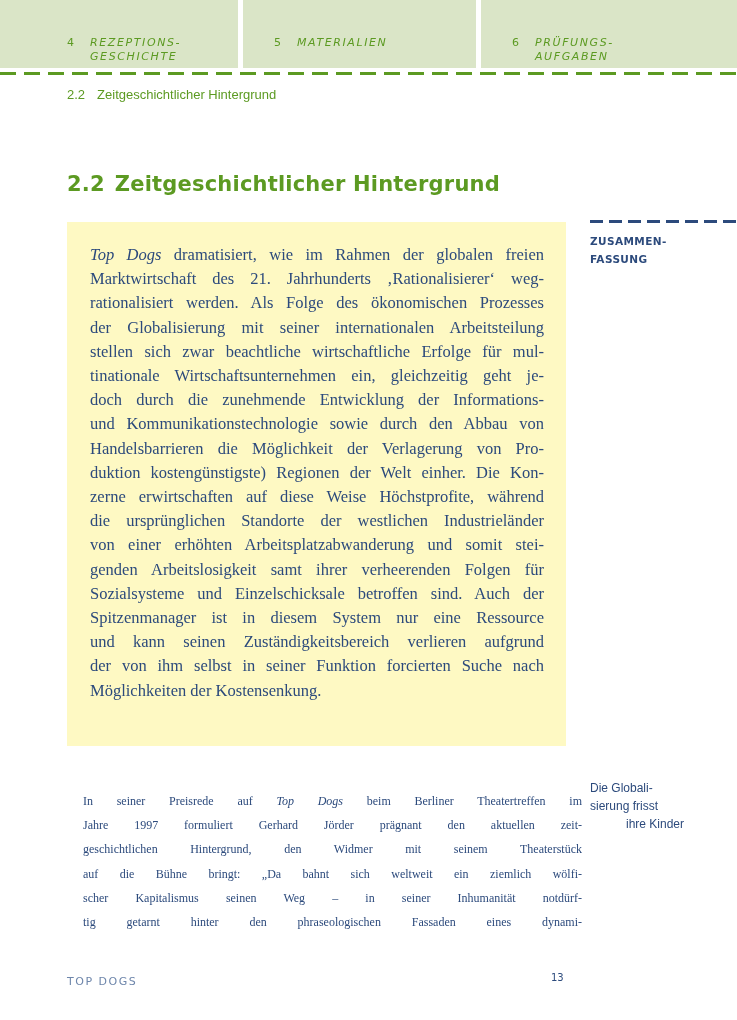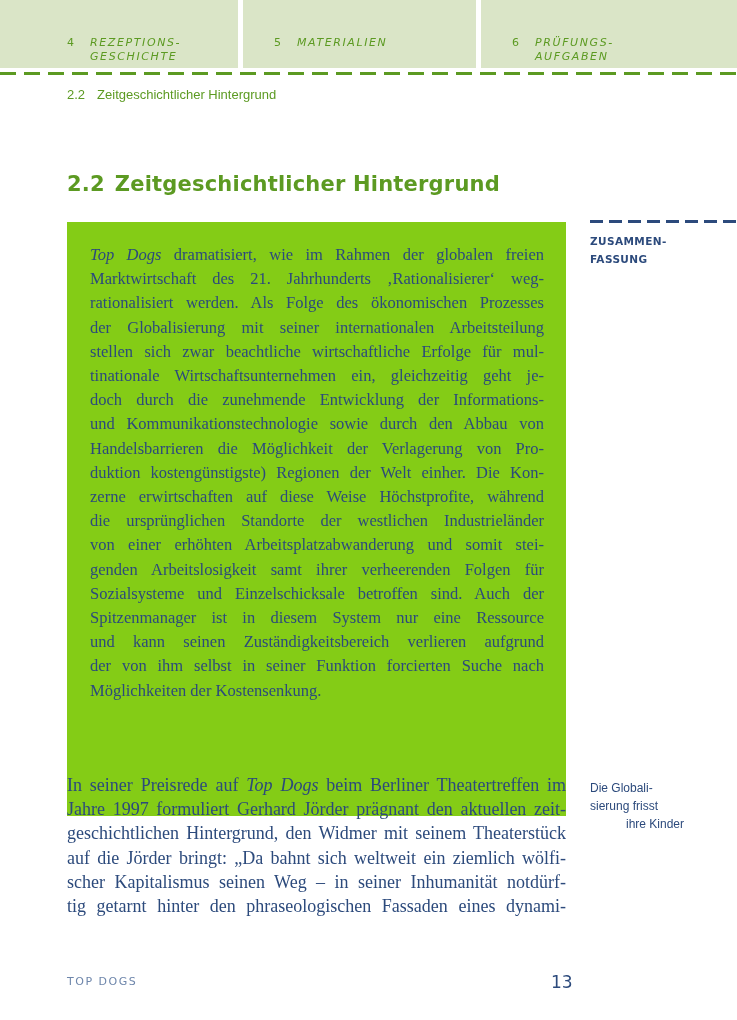--- a/index.html
+++ b/index.html
@@ -23,36 +23,36 @@
          color: #5c9a22; font-family: "DejaVu Sans", sans-serif; letter-spacing: 0.2px; }
   .page-title .num { margin-right: 10px; }
 
   .side-dash { position: absolute; left: 590px; top: 220px; width: 147px; height: 3px;
          background: repeating-linear-gradient(to right, #2c4a7c 0 13px, transparent 13px 19px); }
   .side-label { position: absolute; left: 590px; font-family: "DejaVu Sans", sans-serif;
          font-size: 10.5px; font-weight: bold; color: #2c4a7c; letter-spacing: 0.4px; line-height: 18px; }
   .side-note { position: absolute; left: 590px; top: 779px; font-family: "Liberation Sans", sans-serif;
          font-size: 12px; color: #2c4a7c; line-height: 18px; }
 
-  .summary-box { position: absolute; left: 67px; top: 222px; width: 499px; height: 594px; background: #84cc16; }
+  .summary-box { position: absolute; left: 67px; top: 222px; width: 499px; height: 524px; background: #fef9c3; }
   .summary-text { position: absolute; left: 23px; top: 21px; width: 454px; margin: 0;
          font-family: "Liberation Serif", serif; font-size: 16.5px; line-height: 24.2px;
          color: #2c4a7c; text-align: justify; }
 
-  .body-text { position: absolute; left: 67px; top: 773px; width: 499px; margin: 0;
-         font-family: "Liberation Serif", serif; font-size: 18px; line-height: 24.2px;
+  .body-text { position: absolute; left: 67px; top: 773px; width: 499px; margin: 16px;
+         font-family: "Liberation Serif", serif; font-size: 12px; line-height: 24.2px;
          color: #2c4a7c; text-align: justify; }
 
   .line { display: block; text-align: justify; text-align-last: justify; white-space: nowrap; }
   .line.last { text-align-last: left; }
 
   .footer-title { position: absolute; left: 67px; top: 975px; font-family: "DejaVu Sans", sans-serif;
          font-size: 11px; letter-spacing: 1.5px; color: #6e86ab; }
   .footer-page { position: absolute; left: 551px; top: 972px; font-family: "DejaVu Sans", sans-serif;
-         font-size: 17px; color: #2c4a7c; }
+         font-size: 10px; color: #2c4a7c; }
 </style>
 </head>
 <body>
 
 <nav class="tabs">
   <div class="tab" style="left:0; width:238px;">
     <span class="tab-num" style="left:67px;">4</span>
     <span class="tab-label" style="left:90px;">REZEPTIONS-
 GESCHICHTE</span>
   </div>
@@ -110,19 +110,19 @@
 <div class="side-note">
   <span style="display:block;">Die Globali-</span>
   <span style="display:block;">sierung frisst</span>
   <span style="display:block;padding-left:36px;">ihre Kinder</span>
 </div>
 
 <div class="body-text">
   <span class="line"><span>In seiner Preisrede auf </span><i>Top Dogs</i><span> beim Berliner Theatertreffen im</span></span>
   <span class="line">Jahre 1997 formuliert Gerhard Jörder prägnant den aktuellen zeit-</span>
   <span class="line">geschichtlichen Hintergrund, den Widmer mit seinem Theaterstück</span>
-  <span class="line">auf die Jörder bringt: „Da bahnt sich weltweit ein ziemlich wölfi-</span>
+  <span class="line">auf die Bühne bringt: „Da bahnt sich weltweit ein ziemlich wölfi-</span>
   <span class="line">scher Kapitalismus seinen Weg – in seiner Inhumanität notdürf-</span>
   <span class="line">tig getarnt hinter den phraseologischen Fassaden eines dynami-</span>
 </div>
 
 <div class="footer-title">TOP DOGS</div>
 <div class="footer-page">13</div>
 
 </body></html>

